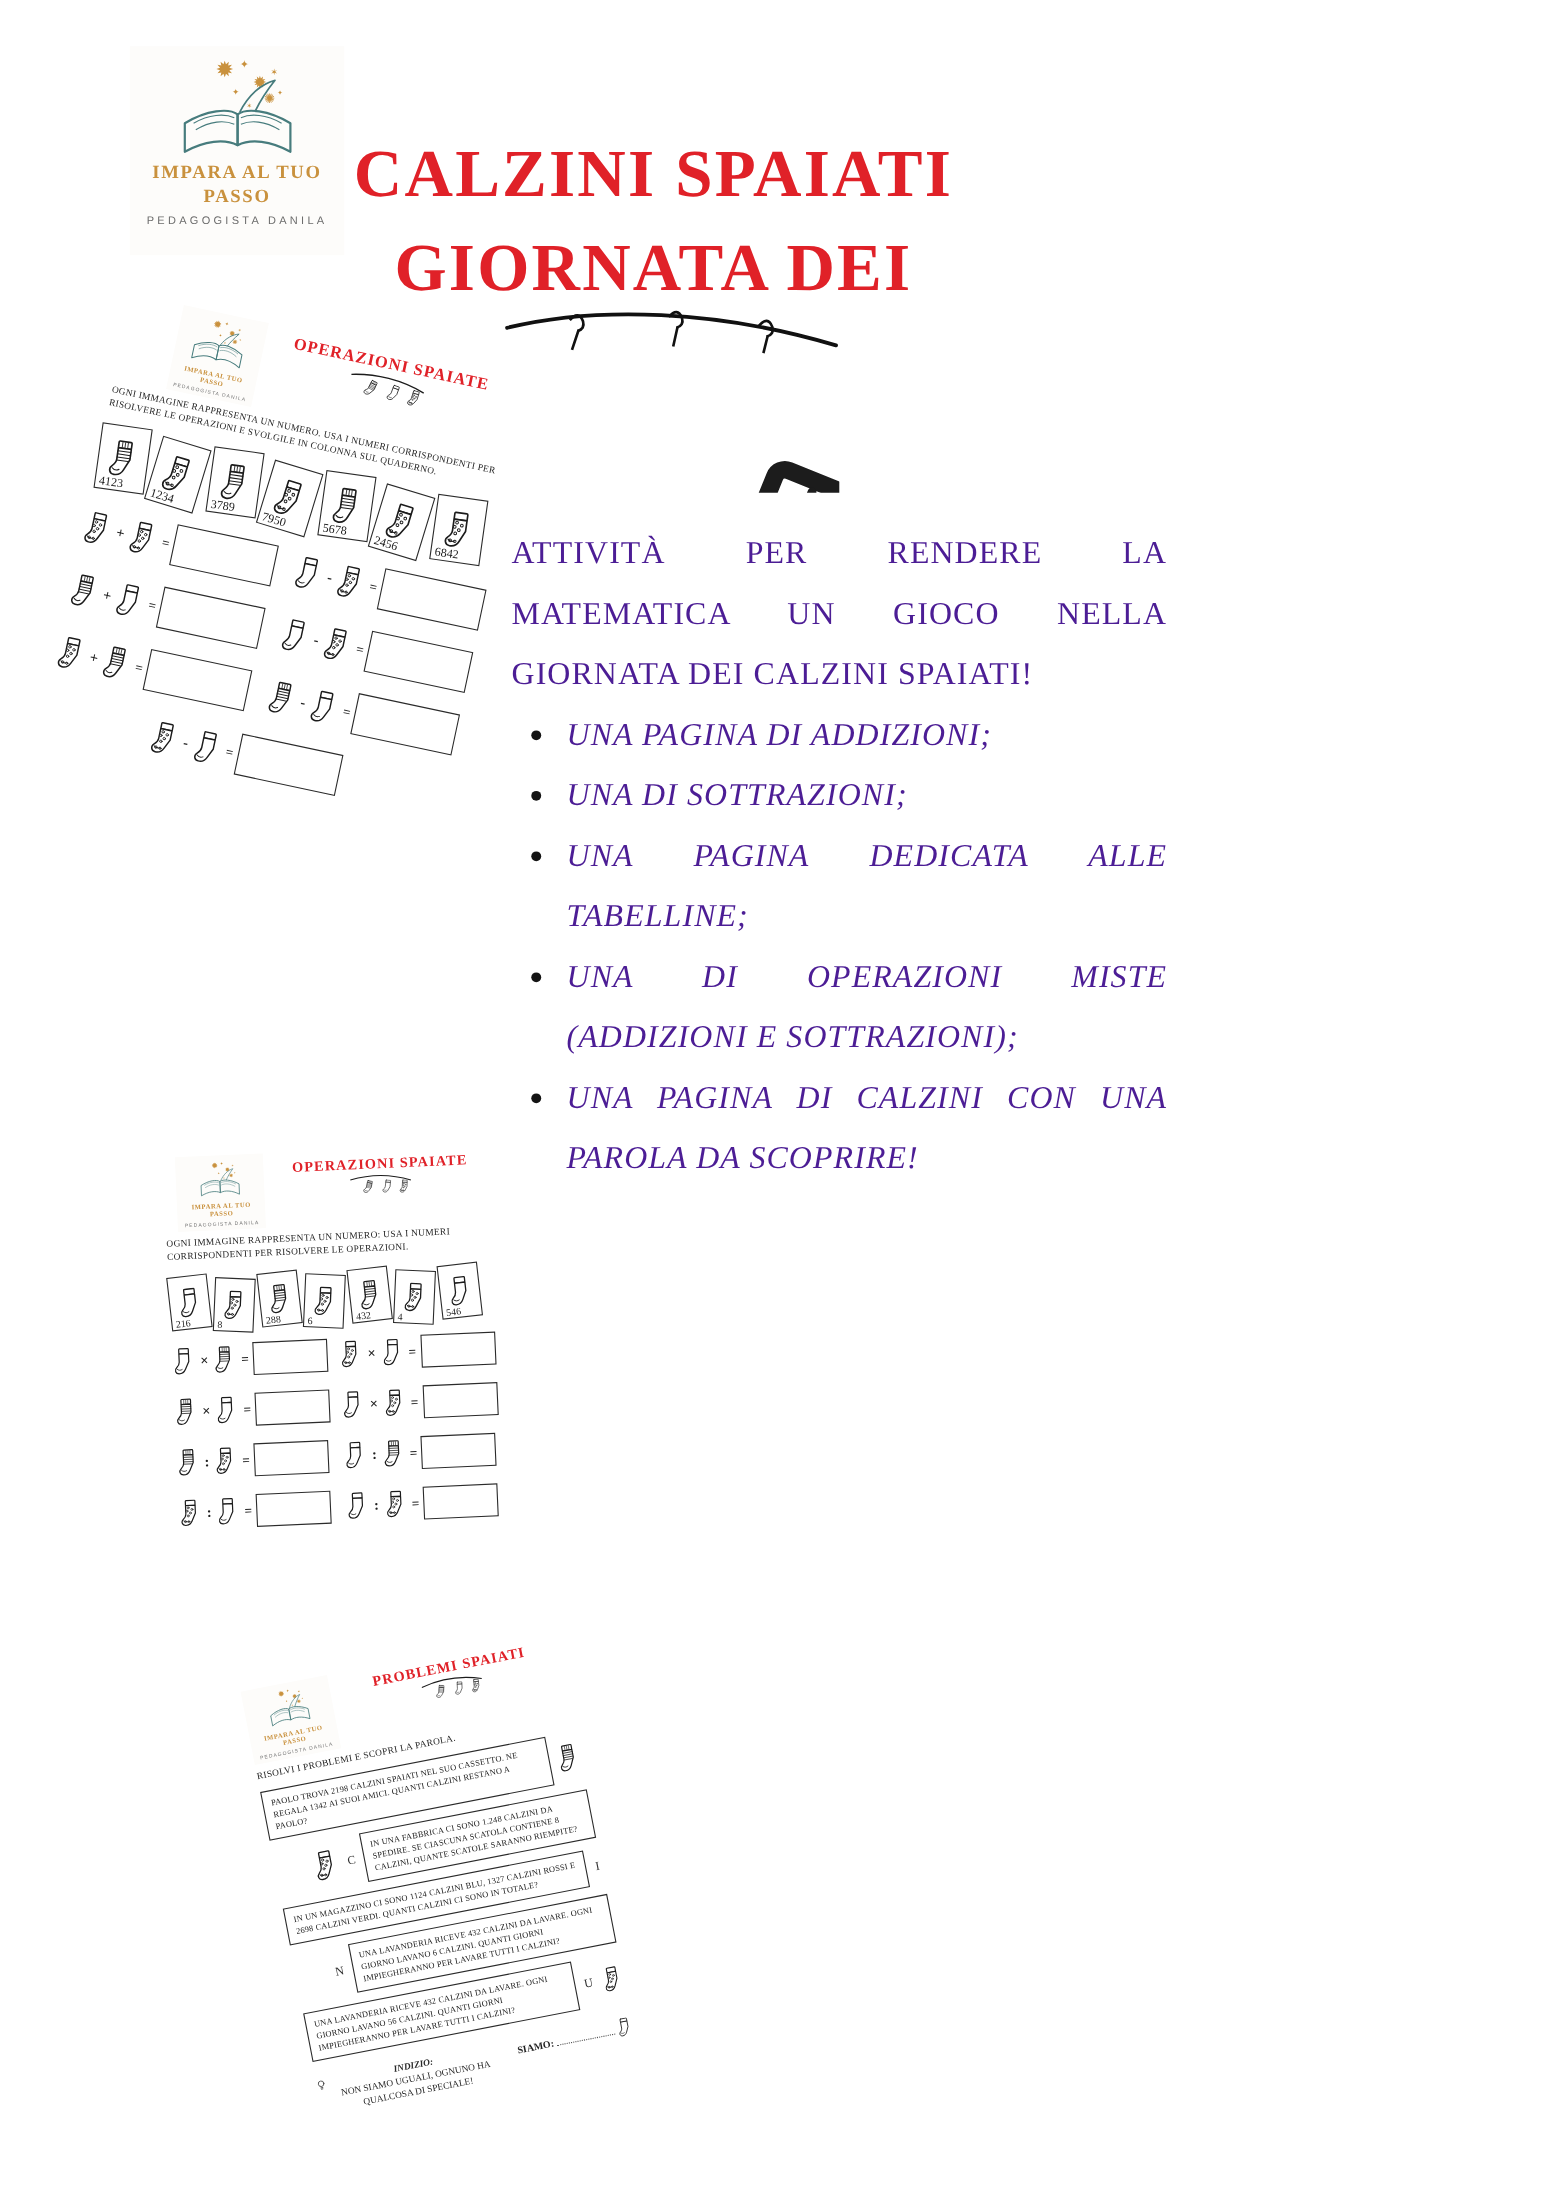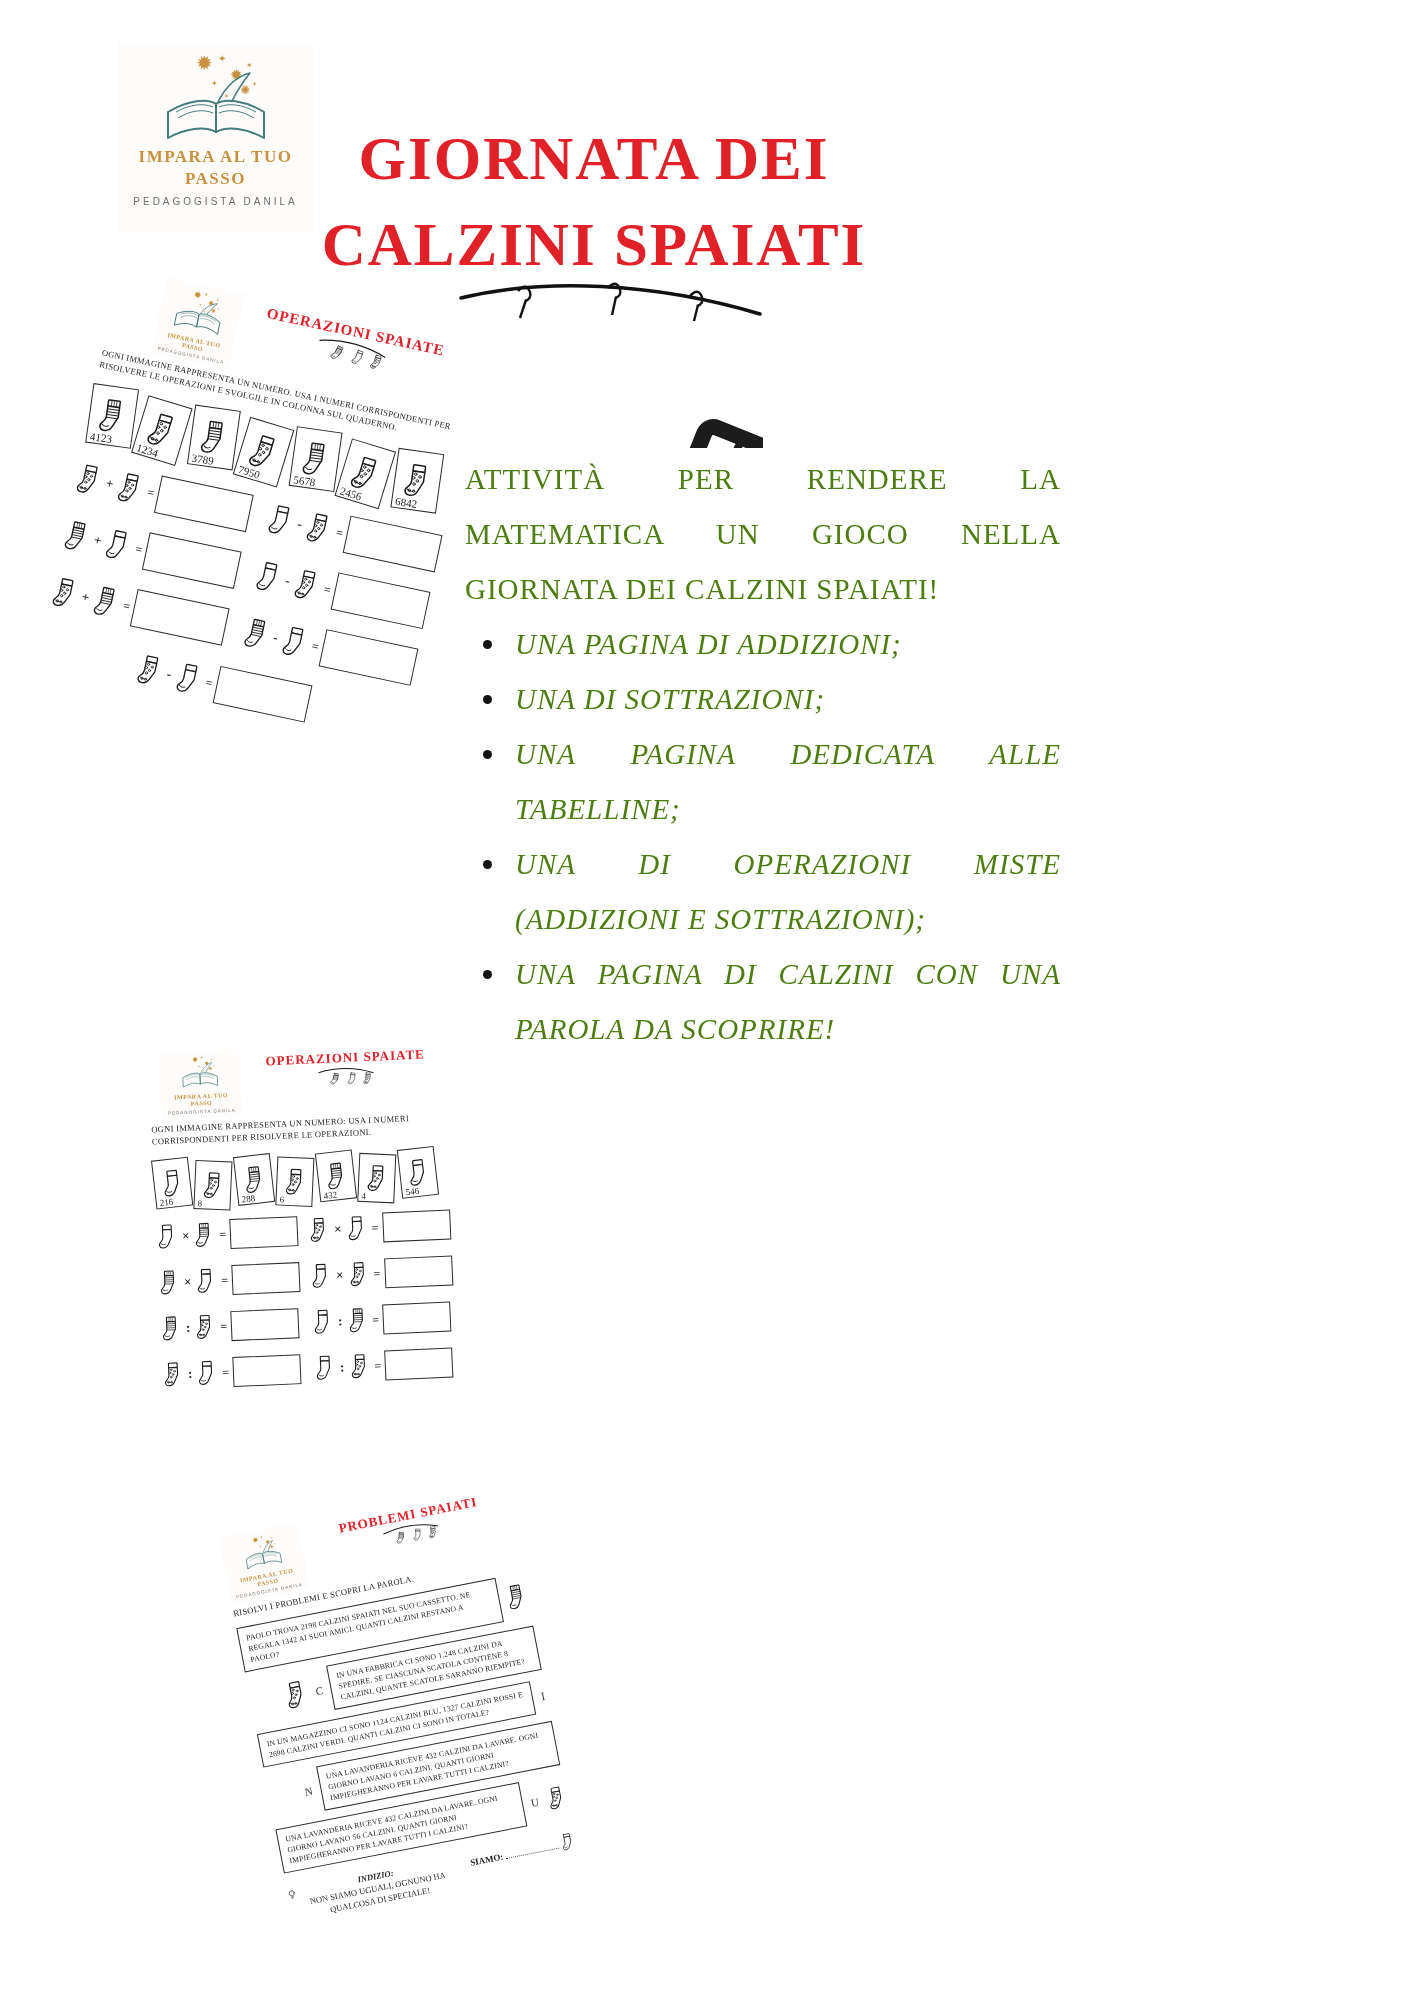--- a/index.html
+++ b/index.html
@@ -12,22 +12,22 @@
     background:#fdfcfa;text-align:center;}
   .logo-block svg{display:block;margin:4px auto 0;}
   .logo-name{color:#c9913d;font-weight:bold;font-size:17px;letter-spacing:1.5px;line-height:22px;}
   .logo-sub{color:#6b6b6b;font-size:10px;letter-spacing:3px;margin-top:6px;font-family:"Liberation Sans",sans-serif;}
   
   .main-title{position:absolute;left:308px;top:116px;width:572px;text-align:center;
     color:#e02128;font-weight:bold;font-size:61px;line-height:86px;letter-spacing:2px;}
   
   .clothesline{position:absolute;left:458px;top:266px;width:305px;height:182px;}
   
-  .intro{position:absolute;left:465px;top:452px;width:596px;font-size:29px;line-height:55px;
-    letter-spacing:1px;color:#4d7c0f;}
+  .intro{position:absolute;left:465px;top:476px;width:596px;font-size:29px;line-height:55px;
+    letter-spacing:1px;color:#4c1d95;}
   .intro p{margin:0;text-align:justify;}
   .intro ul{margin:0;padding:0;list-style:none;font-style:italic;}
   .intro li{position:relative;padding-left:50px;text-align:justify;}
   .intro li::before{content:"";position:absolute;left:18px;top:23px;width:9px;height:9px;
     border-radius:50%;background:#141414;}
   
   .sheet{position:absolute;background:#ffffff;}
   .ws1{left:68px;top:302px;width:382px;height:462px;transform:rotate(12deg);}
   .ws2{left:158px;top:1046px;width:288px;height:468px;transform:rotate(-2.5deg);}
   .ws3{left:258px;top:1506px;width:292px;height:440px;transform:rotate(-11deg);}
@@ -161,22 +161,22 @@
 <div class="logo-block">
   <svg width="128" height="100" viewBox="0 0 120 100">
       <use href="#logo-art"></use>
     </svg>
   <div class="logo-name">IMPARA AL TUO</div>
   <div class="logo-name">PASSO</div>
   <div class="logo-sub">PEDAGOGISTA  DANILA</div>
 </div>
 
 <div class="main-title">
+  <div>CALZINI SPAIATI</div>
   <div>GIORNATA DEI</div>
-  <div>CALZINI SPAIATI</div>
 </div>
 
 <svg class="clothesline" viewBox="0 0 305 182">
   <path d="M3 32 C 85 12, 195 16, 302 48" fill="none" stroke="#111" stroke-width="3.5" stroke-linecap="round"></path>
   <path d="M60 25 q8 -9 12 1 q2 7 -5 9" fill="none" stroke="#111" stroke-width="2.4"></path>
   <path d="M150 22 q8 -9 12 1 q2 7 -5 9" fill="none" stroke="#111" stroke-width="2.4"></path>
   <path d="M232 30 q8 -9 12 1 q2 7 -5 9" fill="none" stroke="#111" stroke-width="2.4"></path>
   <path d="M68 34 l-6 18 M158 31 l-4 18 M240 39 l-4 16" fill="none" stroke="#111" stroke-width="2.4"></path>
   <g transform="translate(22,48) rotate(22) scale(2.05)">
       <use href="#sock-striped"></use>

